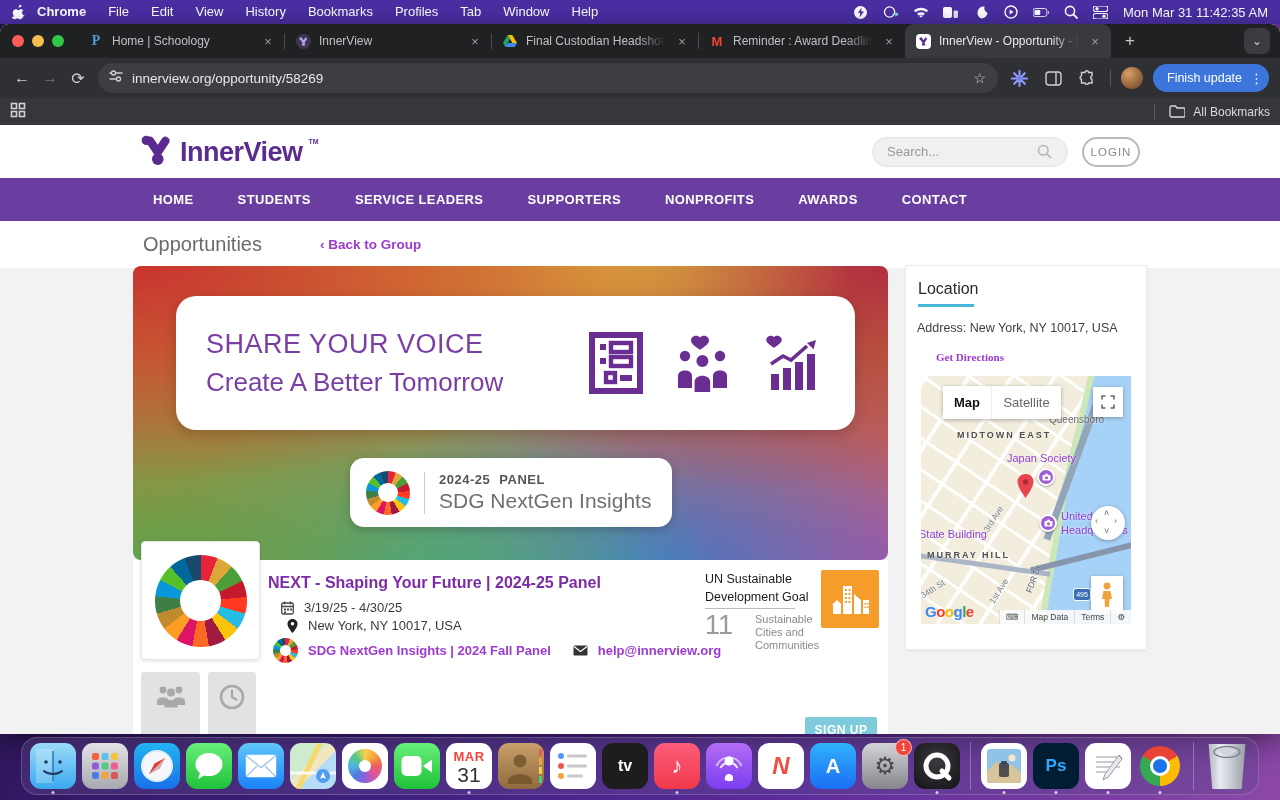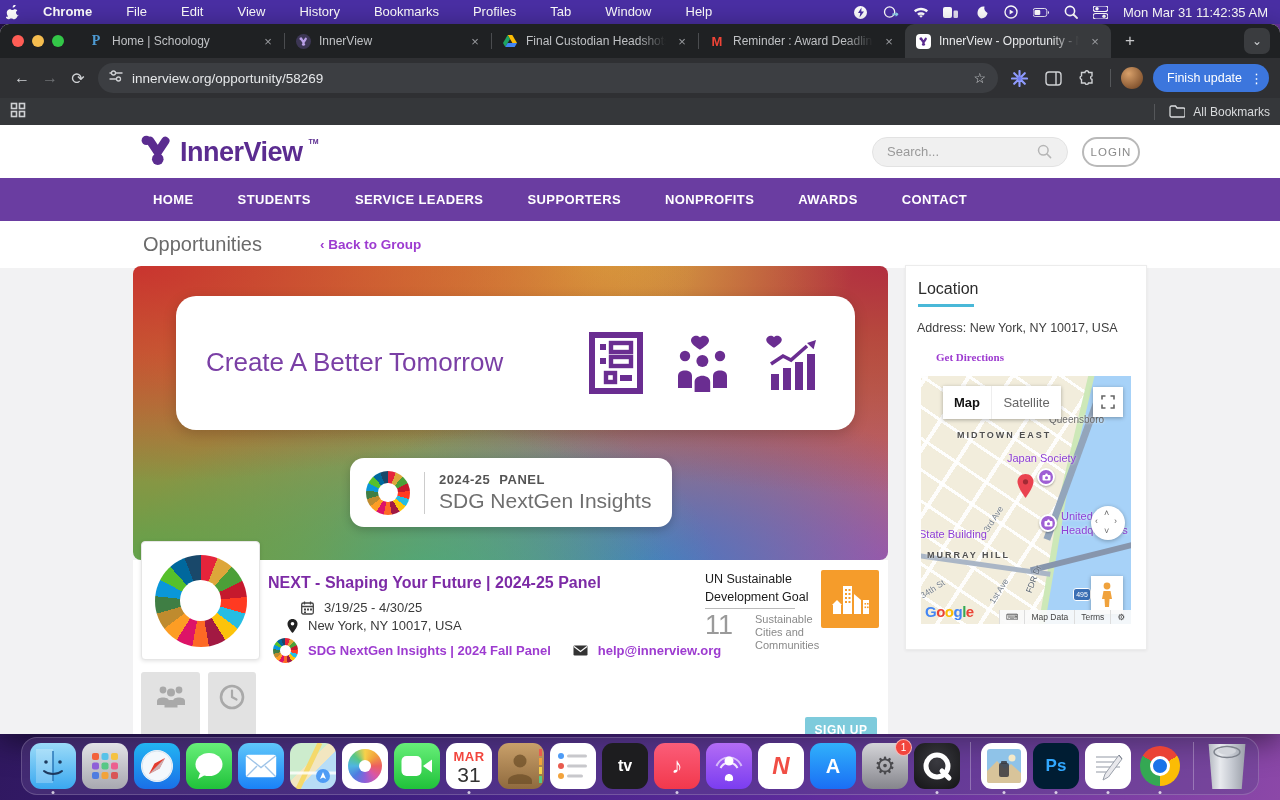--- a/index.html
+++ b/index.html
@@ -4,21 +4,21 @@
 <style>
   * { margin:0; padding:0; box-sizing:border-box; }
   html,body { width:1280px; height:800px; overflow:hidden;
     font-family:"Liberation Sans", sans-serif; background:#120a2e; }
   .screen { position:relative; width:1280px; height:800px;
     background:linear-gradient(115deg,#241245 0%,#3d1f7e 45%,#5c2b9b 70%,#8c48a8 100%); }
 
   
   .menubar { position:absolute; top:0; left:0; width:1280px; height:24px;
     background:#4a2fa4; display:flex; align-items:center; color:#fff; font-size:13px; }
-  .mb-left { display:flex; align-items:center; gap:12px; padding-left:4px; }
+  .mb-left { display:flex; align-items:center; gap:0; padding-left:10px; }
   .mb-apple { width:26px; text-align:center; }
   .mb-item { padding:0 11px; line-height:24px; }
   .mb-item.bold { font-weight:bold; }
   .mb-right { margin-left:auto; display:flex; align-items:center; gap:14px; padding-right:12px; }
   .mb-ico { width:16px; height:16px; display:flex; align-items:center; justify-content:center; }
   .mb-clock { font-size:13px; white-space:nowrap; }
 
   
   .win { position:absolute; top:24px; left:0; width:1280px; height:710px;
     border-radius:9px 9px 0 0; overflow:hidden; background:#fff; box-shadow:0 8px 30px rgba(0,0,0,.5); }
@@ -469,20 +469,21 @@
       <div class="crumb">
         <span class="crumb-title">Opportunities</span>
         <span class="crumb-back">‹ Back to Group</span>
       </div>
 
       <div class="content">
 
         <div class="banner">
           <div class="banner-card">
             <div class="bc-text">
+              <div class="bc-l1">SHARE YOUR VOICE</div>
               <div class="bc-l2">Create A Better Tomorrow</div>
             </div>
             <div class="bc-icons">
               <svg width="54" height="62" viewBox="0 0 27 31">
                 <rect x="1.5" y="1.5" width="24" height="28" fill="none" stroke="#6a2d91" stroke-width="3"></rect>
                 <rect x="5.5" y="6" width="3" height="3" fill="#6a2d91"></rect>
                   <rect x="11" y="5.5" width="10" height="4.5" fill="none" stroke="#6a2d91" stroke-width="2.2"></rect>
                 <rect x="5.5" y="13" width="3" height="3" fill="#6a2d91"></rect>
                   <rect x="11" y="12.5" width="10" height="4.5" fill="none" stroke="#6a2d91" stroke-width="2.2"></rect>
                 <rect x="8.5" y="20.5" width="4.5" height="4.5" fill="none" stroke="#6a2d91" stroke-width="2.2"></rect>
@@ -517,21 +518,21 @@
             </div>
           </div>
         </div>
 
         <div class="details">
           <div class="thumb">
             <div class="sdg-ring" style="width:92px;height:92px;"></div>
           </div>
           <div class="opp-title">NEXT - Shaping Your Future | 2024-25 Panel</div>
 
-          <div class="meta-row" style="left:168px; top:40px;">
+          <div class="meta-row" style="left:148px; top:40px;">
             <svg width="13" height="14" viewBox="0 0 13 14">
                 <rect x="0.7" y="2" width="11.6" height="11" rx="1.5" fill="none" stroke="#444" stroke-width="1.3"></rect>
                 <path d="M3.5 0.5v3M9.5 0.5v3M1 5.5h11" stroke="#444" stroke-width="1.3"></path>
                 <path d="M3 7.5h2v2H3zM6 7.5h2v2H6zM9 7.5h2v2H9zM3 10.5h2v1.5H3z" fill="#444"></path>
               </svg>
             <span>3/19/25 - 4/30/25</span>
           </div>
           <div class="meta-row" style="left:154px; top:58px;">
             <svg width="11" height="14" viewBox="0 0 11 14">
                 <path d="M5.5 0C2.5 0 .5 2.2.5 4.9.5 8.4 5.5 14 5.5 14S10.5 8.4 10.5 4.9C10.5 2.2 8.5 0 5.5 0z" fill="#222"></path>

